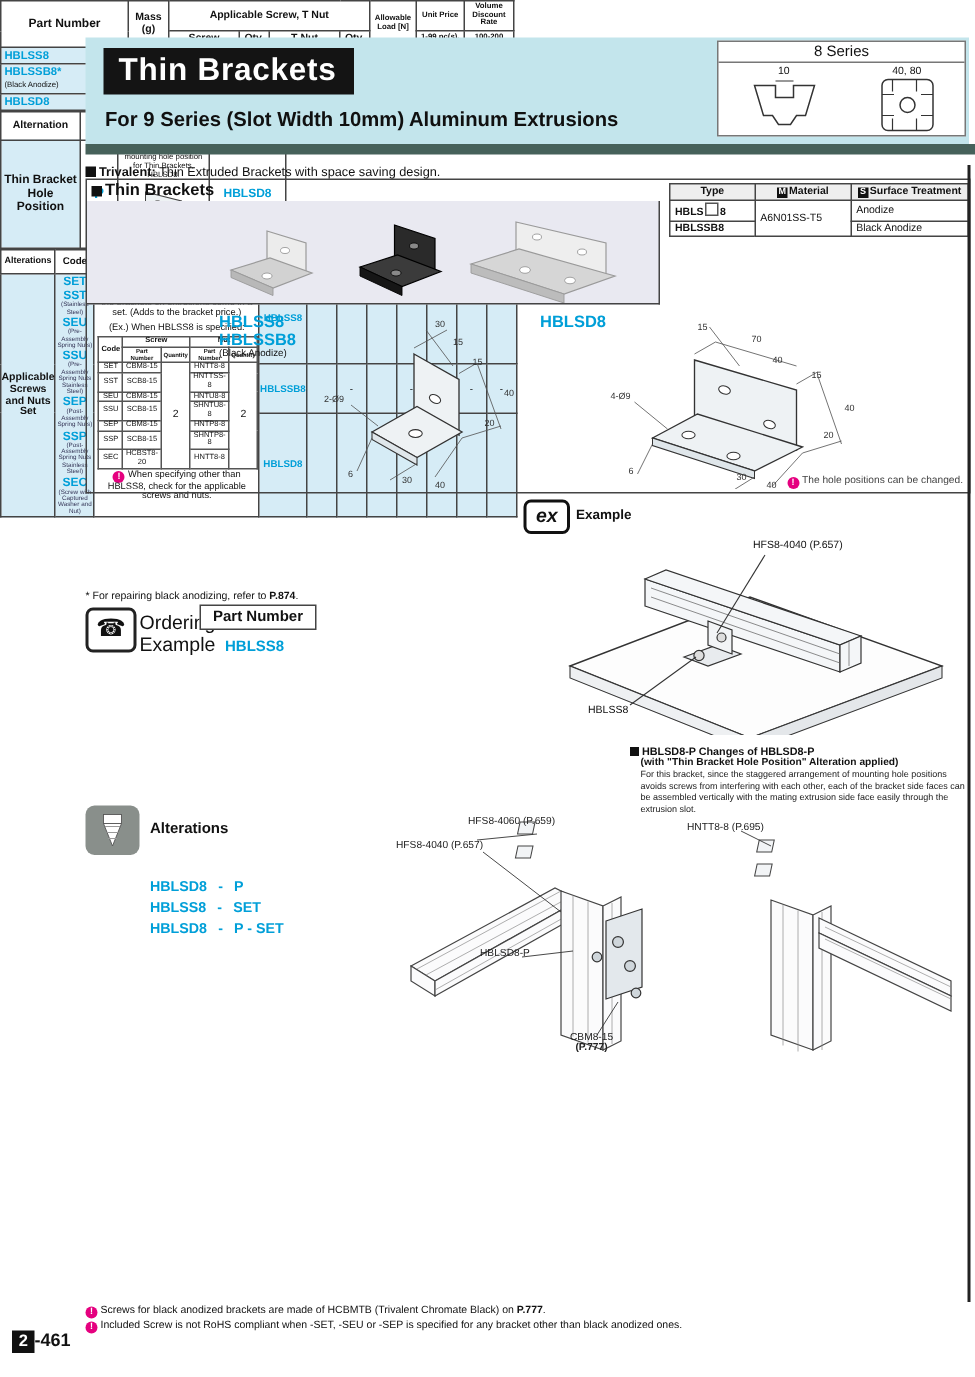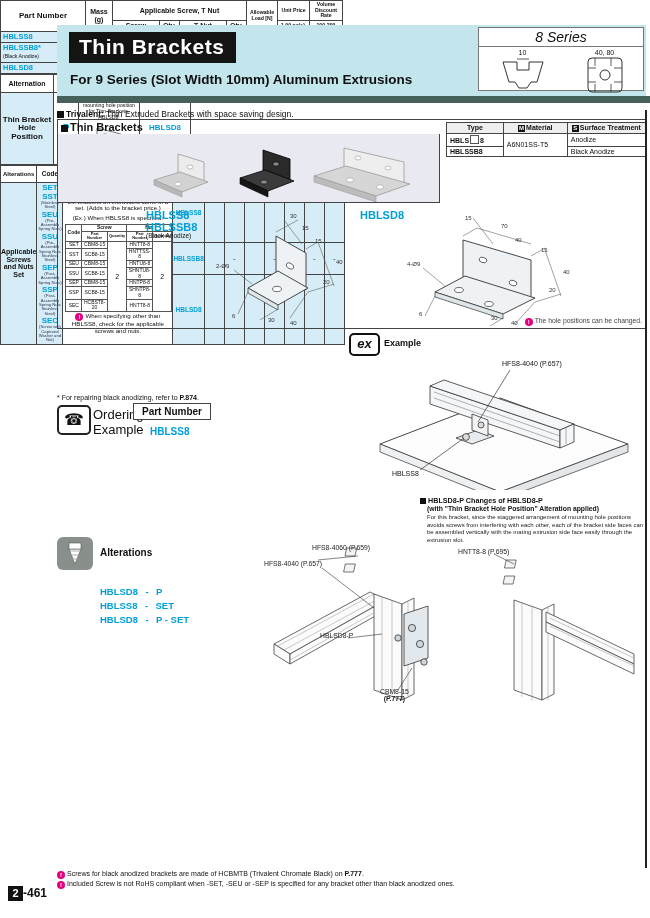--- a/index.html
+++ b/index.html
@@ -4,21 +4,21 @@
 <style>
   html,body{margin:0;padding:0;background:#fff;}
   .page{position:relative;width:650px;height:918px;background:#fff;font-family:"Liberation Sans",sans-serif;color:#111;overflow:hidden;}
   .abs{position:absolute;}
   
   .hdr{left:57px;top:25px;width:589px;height:71px;background:#c3e5ec;}
   .hdr-bar{left:57px;top:96px;width:593px;height:7px;background:#46615a;}
   .title-box{position:absolute;left:12px;top:7px;background:#141414;color:#fff;font-weight:bold;font-size:21px;padding:3px 12px 4px 10px;letter-spacing:.5px;}
   .subtitle{position:absolute;left:13px;top:47px;font-weight:bold;font-size:13.5px;color:#101010;}
   .series-box{position:absolute;left:421px;top:2px;width:164px;height:62px;background:#fff;border:1px solid #777;}
-  .series-tab{font-size:14px;text-align:center;border-bottom:1px solid #777;padding:1px 0;font-style:italic;}
+  .series-tab{font-size:10px;text-align:center;border-bottom:1px solid #777;padding:1px 0;}
   .series-row{display:flex;justify-content:space-around;align-items:flex-start;padding-top:2px;}
   .series-dim{font-size:7px;text-align:center;}
   
   .features{left:57px;top:109px;font-size:8.5px;}
   .sq{display:inline-block;width:7px;height:7px;background:#111;margin-right:2px;vertical-align:-1px;}
   
   .main-box{left:57px;top:119px;width:588px;height:208px;border:1px solid #444;}
   .sec-label{position:absolute;left:3px;top:1px;font-size:11px;font-weight:bold;}
   .photo-panel{position:absolute;left:0;top:14px;width:381px;height:68px;background:#e9e9f1;border-right:1px solid #444;border-bottom:1px solid #444;}
   .type-table{position:absolute;left:388px;top:2px;border-collapse:collapse;font-size:7px;}

